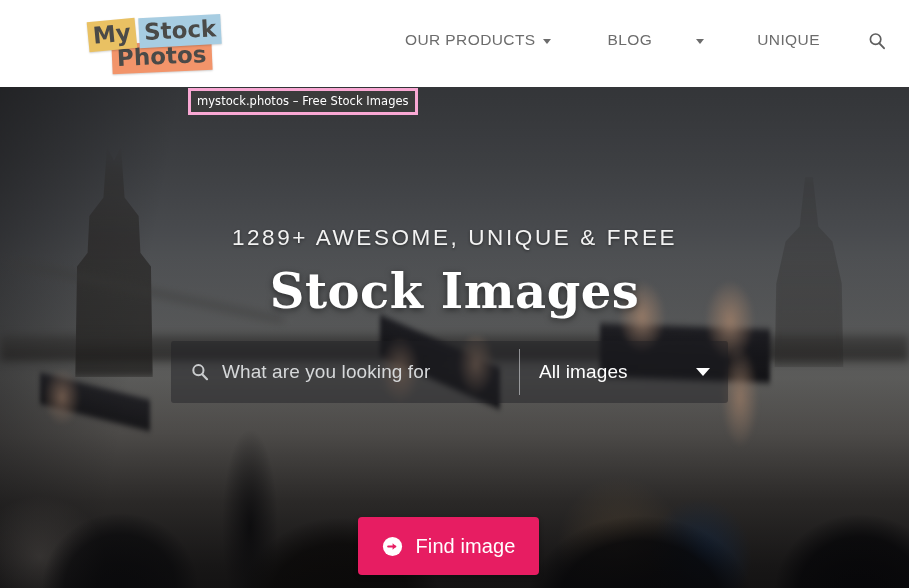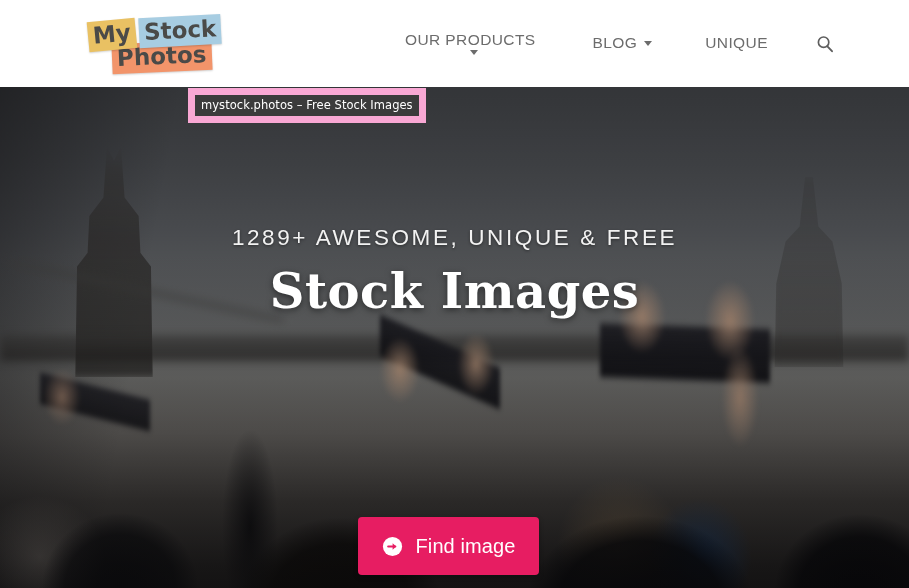--- a/index.html
+++ b/index.html
@@ -79,22 +79,22 @@
   }
   .nav-item {
     display: flex;
     align-items: center;
     color: #6c6c6c;
     font-size: 15.5px;
     letter-spacing: 0.4px;
     cursor: pointer;
     white-space: nowrap;
   }
-  #nav-our-products { margin-right: 57px; flex-direction: column; }
-  #nav-blog { margin-right: 53px; }
+  #nav-our-products { margin-right: 57px; }
+  #nav-blog { margin-right: 53px; gap: 37px; }
   #nav-license { margin-right: 48px; }
   .caret-down {
     display: inline-block;
     margin-left: 7px;
     width: 0; height: 0;
     border-left: 4.5px solid transparent;
     border-right: 4.5px solid transparent;
     border-top: 5px solid #6c6c6c;
     position: relative;
     top: 1px;
@@ -106,21 +106,21 @@
     top: 1px;
   }
   #nav-search-icon svg { display: block; }
 
   
   #tooltip {
     position: absolute;
     left: 188px;
     top: 88px;
     background: #3b3b3b;
-    border: 7px solid #f9a8d4;
+    border: 3px solid #f9a8d4;
     color: #ffffff;
     font-size: 11.5px;
     padding: 3px 6px 4px 6px;
     white-space: nowrap;
     z-index: 40;
     font-family: "DejaVu Sans", sans-serif;
     letter-spacing: 0.05px;
   }
 
   
@@ -413,20 +413,40 @@
     </div>
 
     <div id="hero-overlay"></div>
 
     <div id="hero-content">
 
       <div id="hero-kicker">1289+ AWESOME, UNIQUE &amp; FREE</div>
 
       <div id="hero-title">Stock Images</div>
 
+      <div id="searchbar">
+
+        <div id="search-field">
+          <span id="search-magnifier">
+            <svg viewBox="0 0 18 18" width="18" height="18" aria-hidden="true">
+              <circle cx="7.4" cy="7.2" r="5.1" fill="none" stroke="#e2e4e6" stroke-width="2"></circle>
+              <line x1="11.2" y1="11.2" x2="16" y2="16.2" stroke="#e2e4e6" stroke-width="2.2" stroke-linecap="round"></line>
+            </svg>
+          </span>
+          <input id="search-input" type="text" placeholder="What are you looking for" style="">
+        </div>
+
+        <div id="search-divider"></div>
+
+        <div id="search-category">
+          <span id="search-category-label">All images</span>
+          <span id="search-category-caret"></span>
+        </div>
+
+      </div>
 
       <button id="find-button" style="background: rgb(231, 29, 98);">
         <span id="find-button-icon">
           <svg viewBox="0 0 21 21" width="21" height="21" aria-hidden="true">
             <circle cx="10.5" cy="10.5" r="9.6" fill="#ffffff"></circle>
             <path d="M6.2 10.5 H13.3" stroke="#e71d62" stroke-width="2.1" stroke-linecap="round"></path>
             <path d="M10.6 7.2 L14.2 10.5 L10.6 13.8 Z" fill="#e71d62"></path>
           </svg>
         </span>
         <span id="find-button-label">Find image</span>

